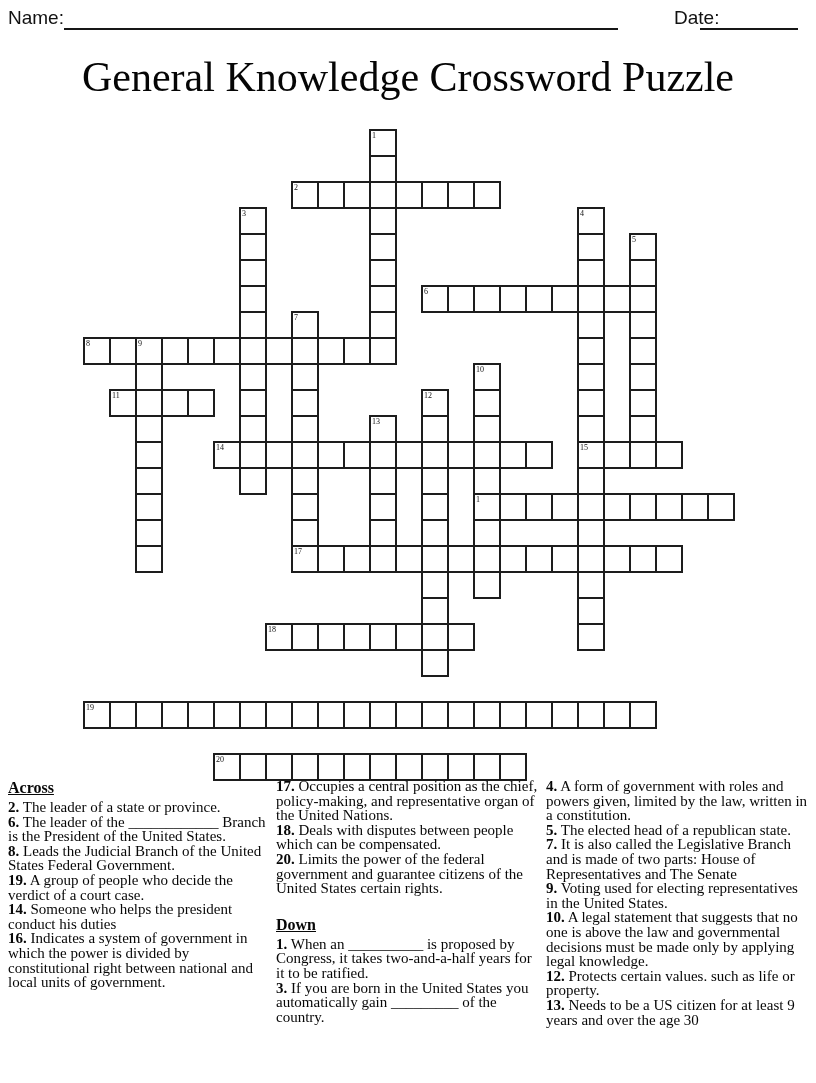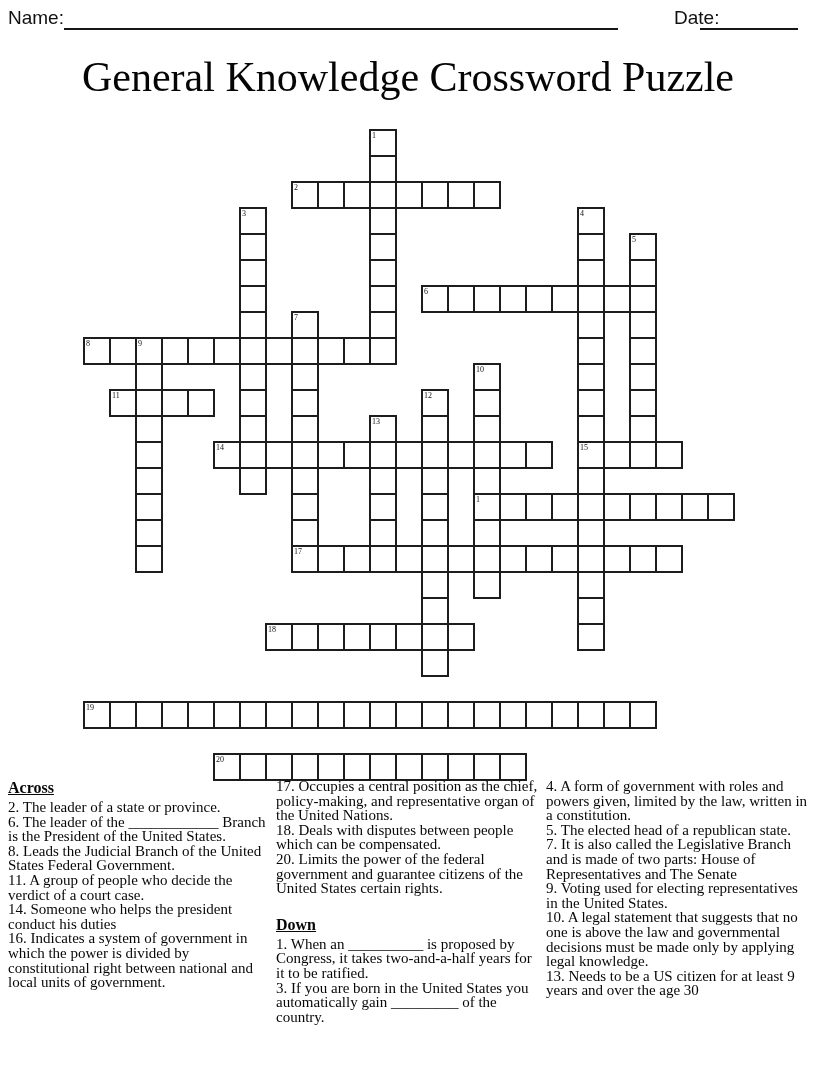--- a/index.html
+++ b/index.html
@@ -14,21 +14,21 @@
          font-size:42px;line-height:46px;font-family:"Liberation Serif",serif;color:#050505;}
   
   .grid{position:absolute;left:0;top:0;width:816px;height:780px;}
   .cell{position:absolute;width:28px;height:28px;box-sizing:border-box;
         border:2px solid #1d1d1d;background:#fff;}
   .cellnum{position:absolute;font-size:8px;line-height:9px;color:#111;
            font-family:"Liberation Serif",serif;z-index:3;}
   
   .clue-col{position:absolute;top:779px;font-size:15px;line-height:14.6px;color:#070707;}
   .clue{margin:0;}
-  .clue b{font-weight:normal;}
+  .clue b{font-weight:bold;}
   .clue-heading{font-size:16px;line-height:17px;font-weight:bold;
                 text-decoration:underline;margin:0 0 4px 0;}
   .clue-heading.mt{margin-top:20px;}
 </style>
 </head>
 <body>
 
 <div class="page">
 
   <span class="hdr-label" style="left:8px;">Name:</span>
@@ -245,35 +245,36 @@
       <span class="cellnum" style="left: 86px; top: 703px;">19</span>
       <span class="cellnum" style="left: 216px; top: 755px;">20</span>
     </div>
 
   <div>
     <div class="clue-col" style="left: 8px; width: 261px;">
         <div class="clue-heading">Across</div>
         <p class="clue"><b>2.</b> The leader of a state or province.</p>
         <p class="clue"><b>6.</b> The leader of the ____________ Branch is the President of the United States.</p>
         <p class="clue"><b>8.</b> Leads the Judicial Branch of the United States Federal Government.</p>
-        <p class="clue"><b>11.</b> A group of people who decide the verdict of a court case.</p>
+        <p class="clue"><b>19.</b> A group of people who decide the verdict of a court case.</p>
         <p class="clue"><b>14.</b> Someone who helps the president conduct his duties</p>
         <p class="clue"><b>16.</b> Indicates a system of government in which the power is divided by constitutional right between national and local units of government.</p>
       </div>
     <div class="clue-col" style="left: 276px; width: 265px;">
         <p class="clue"><b>17.</b> Occupies a central position as the chief, policy-making, and representative organ of the United Nations.</p>
         <p class="clue"><b>18.</b> Deals with disputes between people which can be compensated.</p>
         <p class="clue"><b>20.</b> Limits the power of the federal government and guarantee citizens of the United States certain rights.</p>
         <div class="clue-heading mt">Down</div>
         <p class="clue"><b>1.</b> When an __________ is proposed by Congress, it takes two-and-a-half years for it to be ratified.</p>
         <p class="clue"><b>3.</b> If you are born in the United States you automatically gain _________ of the country.</p>
       </div>
     <div class="clue-col" style="left: 546px; width: 266px;">
         <p class="clue"><b>4.</b> A form of government with roles and powers given, limited by the law, written in a constitution.</p>
         <p class="clue"><b>5.</b> The elected head of a republican state.</p>
         <p class="clue"><b>7.</b> It is also called the Legislative Branch and is made of two parts: House of Representatives and The Senate</p>
         <p class="clue"><b>9.</b> Voting used for electing representatives in the United States.</p>
         <p class="clue"><b>10.</b> A legal statement that suggests that no one is above the law and governmental decisions must be made only by applying legal knowledge.</p>
+        <p class="clue"><b>12.</b> Protects certain values. such as life or property.</p>
         <p class="clue"><b>13.</b> Needs to be a US citizen for at least 9 years and over the age 30</p>
       </div>
   </div>
 
 </div>
 
 </body></html>

